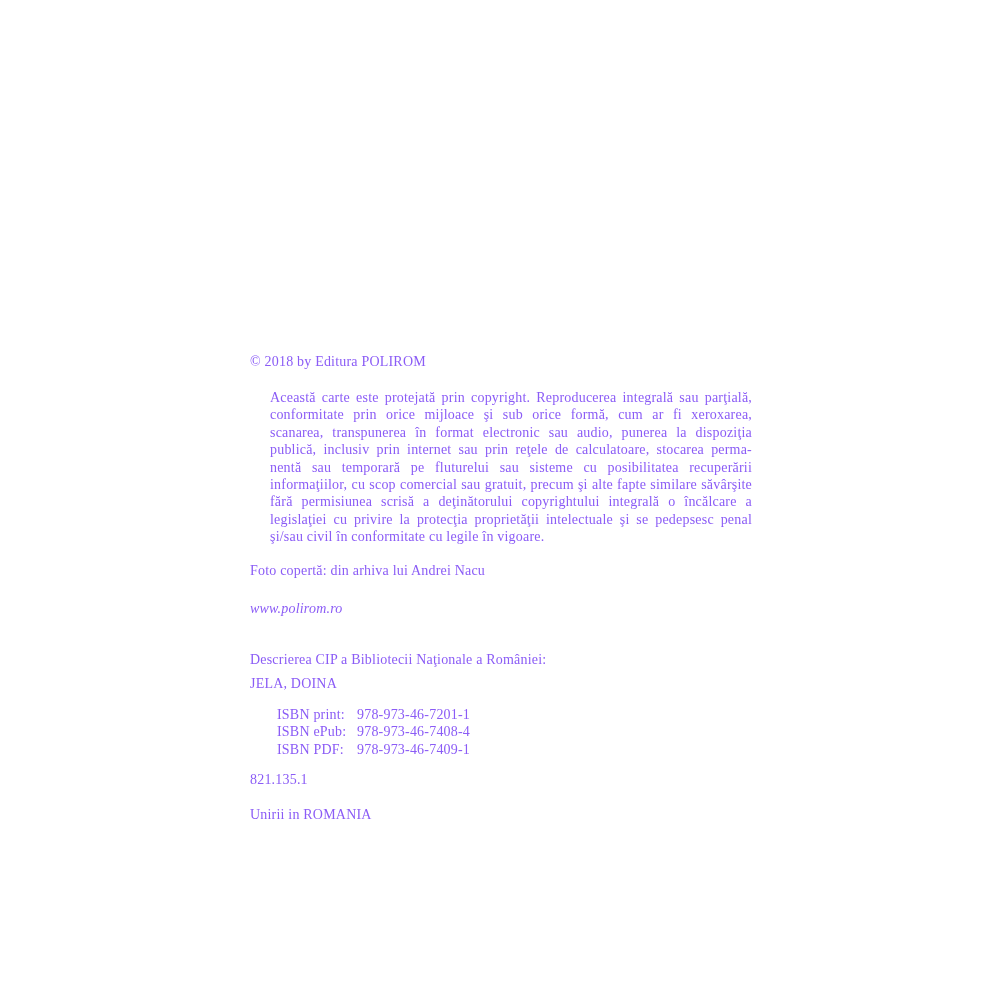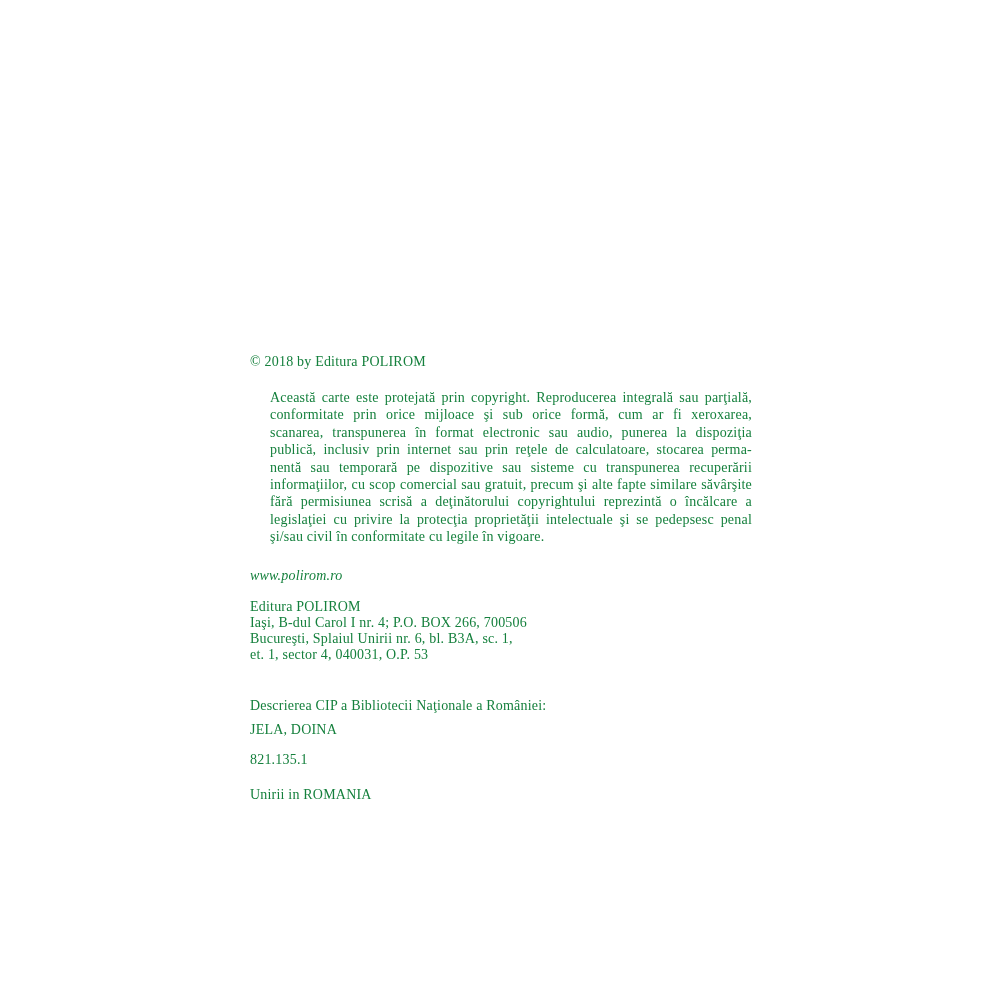--- a/index.html
+++ b/index.html
@@ -3,21 +3,21 @@
 <meta charset="utf-8">
 <style>
   * { margin: 0; padding: 0; box-sizing: border-box; }
   html, body { width: 1000px; height: 1000px; background: #ffffff; }
   .page {
     position: relative;
     width: 1000px;
     height: 1000px;
     background: #ffffff;
     font-family: "Liberation Serif", "DejaVu Serif", serif;
-    color: #15803d;
+    color: #8b5cf6;
     overflow: hidden;
   }
   .content {
     position: absolute;
     left: 250px;
     top: 353px;
     width: 502px;
     font-size: 14px;
     line-height: 17px;
     letter-spacing: 0.2px;
@@ -57,41 +57,47 @@
 <div class="page">
   <div class="content">
 
     <div class="copyright-line">© 2018 by Editura POLIROM</div>
 
     <div class="legal-paragraph">
       <div class="legal-line">Această carte este protejată prin copyright. Reproducerea integrală sau parţială,</div>
       <div class="legal-line">conformitate prin orice mijloace şi sub orice formă, cum ar fi xeroxarea,</div>
       <div class="legal-line">scanarea, transpunerea în format electronic sau audio, punerea la dispoziţia</div>
       <div class="legal-line">publică, inclusiv prin internet sau prin reţele de calculatoare, stocarea perma-</div>
-      <div class="legal-line">nentă sau temporară pe dispozitive sau sisteme cu transpunerea recuperării</div>
+      <div class="legal-line">nentă sau temporară pe fluturelui sau sisteme cu posibilitatea recuperării</div>
       <div class="legal-line">informaţiilor, cu scop comercial sau gratuit, precum şi alte fapte similare săvârşite</div>
-      <div class="legal-line">fără permisiunea scrisă a deţinătorului copyrightului reprezintă o încălcare a</div>
+      <div class="legal-line">fără permisiunea scrisă a deţinătorului copyrightului integrală o încălcare a</div>
       <div class="legal-line">legislaţiei cu privire la protecţia proprietăţii intelectuale şi se pedepsesc penal</div>
       <div class="legal-line last">şi/sau civil în conformitate cu legile în vigoare.</div>
     </div>
 
+    <div class="photo-credit">Foto copertă: din arhiva lui Andrei Nacu</div>
 
     <div class="website">www.polirom.ro</div>
 
-    <div class="publisher">
-      <div>Editura POLIROM</div>
-      <div>Iaşi, B-dul Carol I nr. 4; P.O. BOX 266, 700506</div>
-      <div>Bucureşti, Splaiul Unirii nr. 6, bl. B3A, sc. 1,</div>
-      <div>et. 1, sector 4, 040031, O.P. 53</div>
-    </div>
 
     <div class="cip-heading">Descrierea CIP a Bibliotecii Naţionale a României:</div>
 
     <div class="cip-author">JELA, DOINA</div>
 
 
+    <div class="isbn-block">
+      <div>
+        <span class="isbn-label">ISBN print:</span><span>978-973-46-7201-1</span>
+      </div>
+      <div>
+        <span class="isbn-label">ISBN ePub:</span><span>978-973-46-7408-4</span>
+      </div>
+      <div>
+        <span class="isbn-label">ISBN PDF:</span><span>978-973-46-7409-1</span>
+      </div>
+    </div>
 
     <div class="udc">821.135.1</div>
 
     <div class="printed-in">Unirii in ROMANIA</div>
 
   </div>
 </div>
 
 </body></html>

